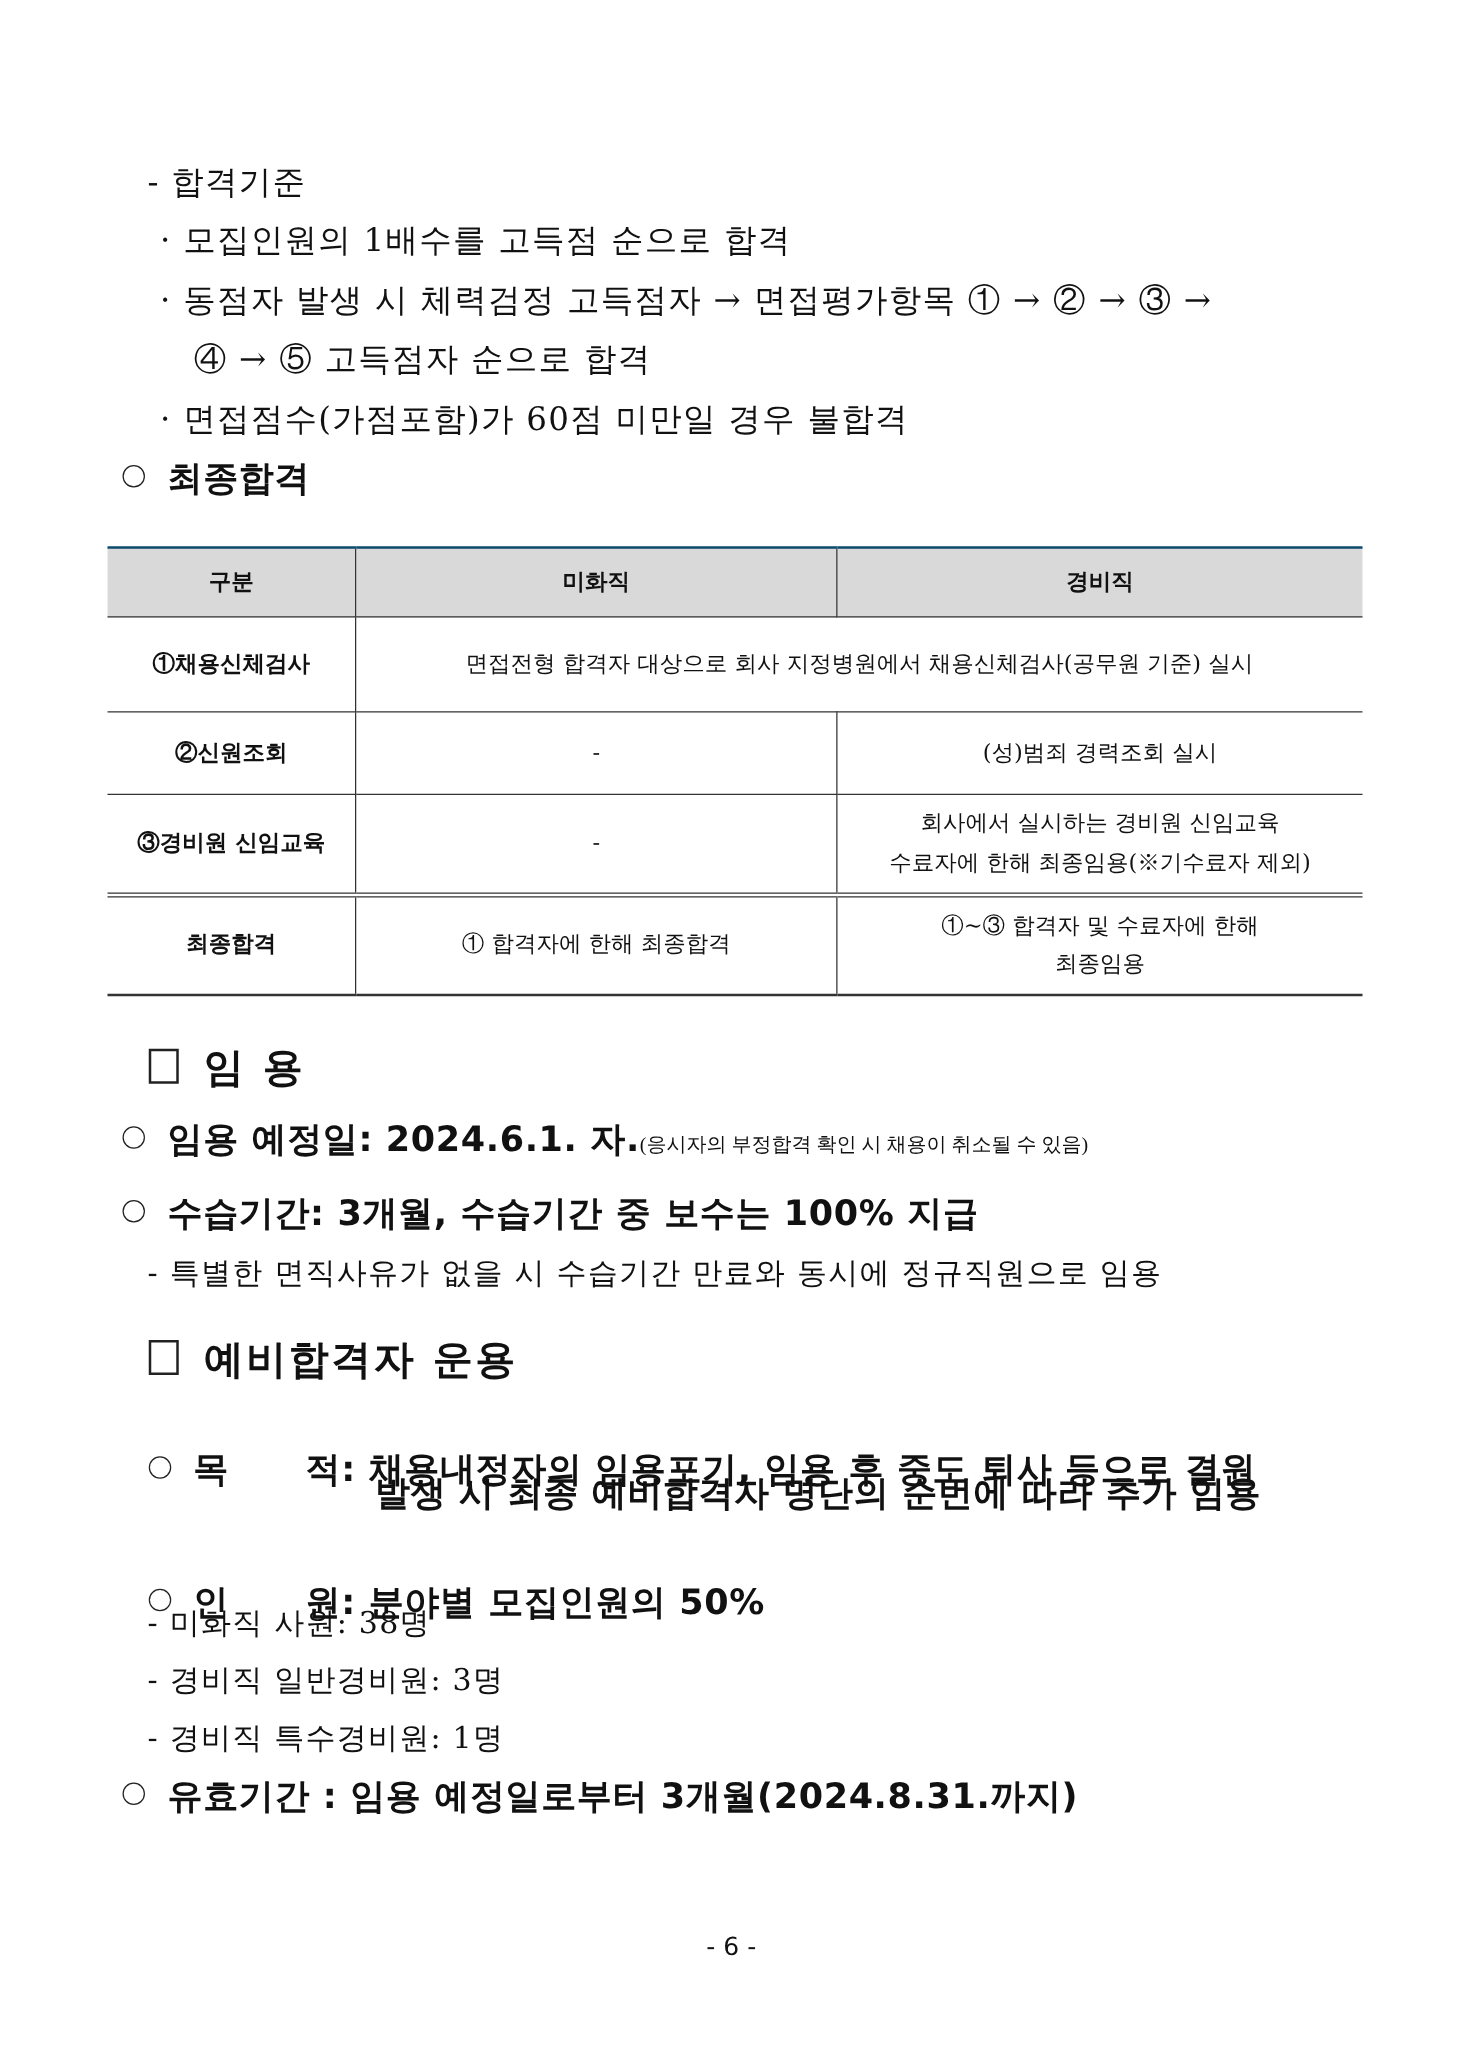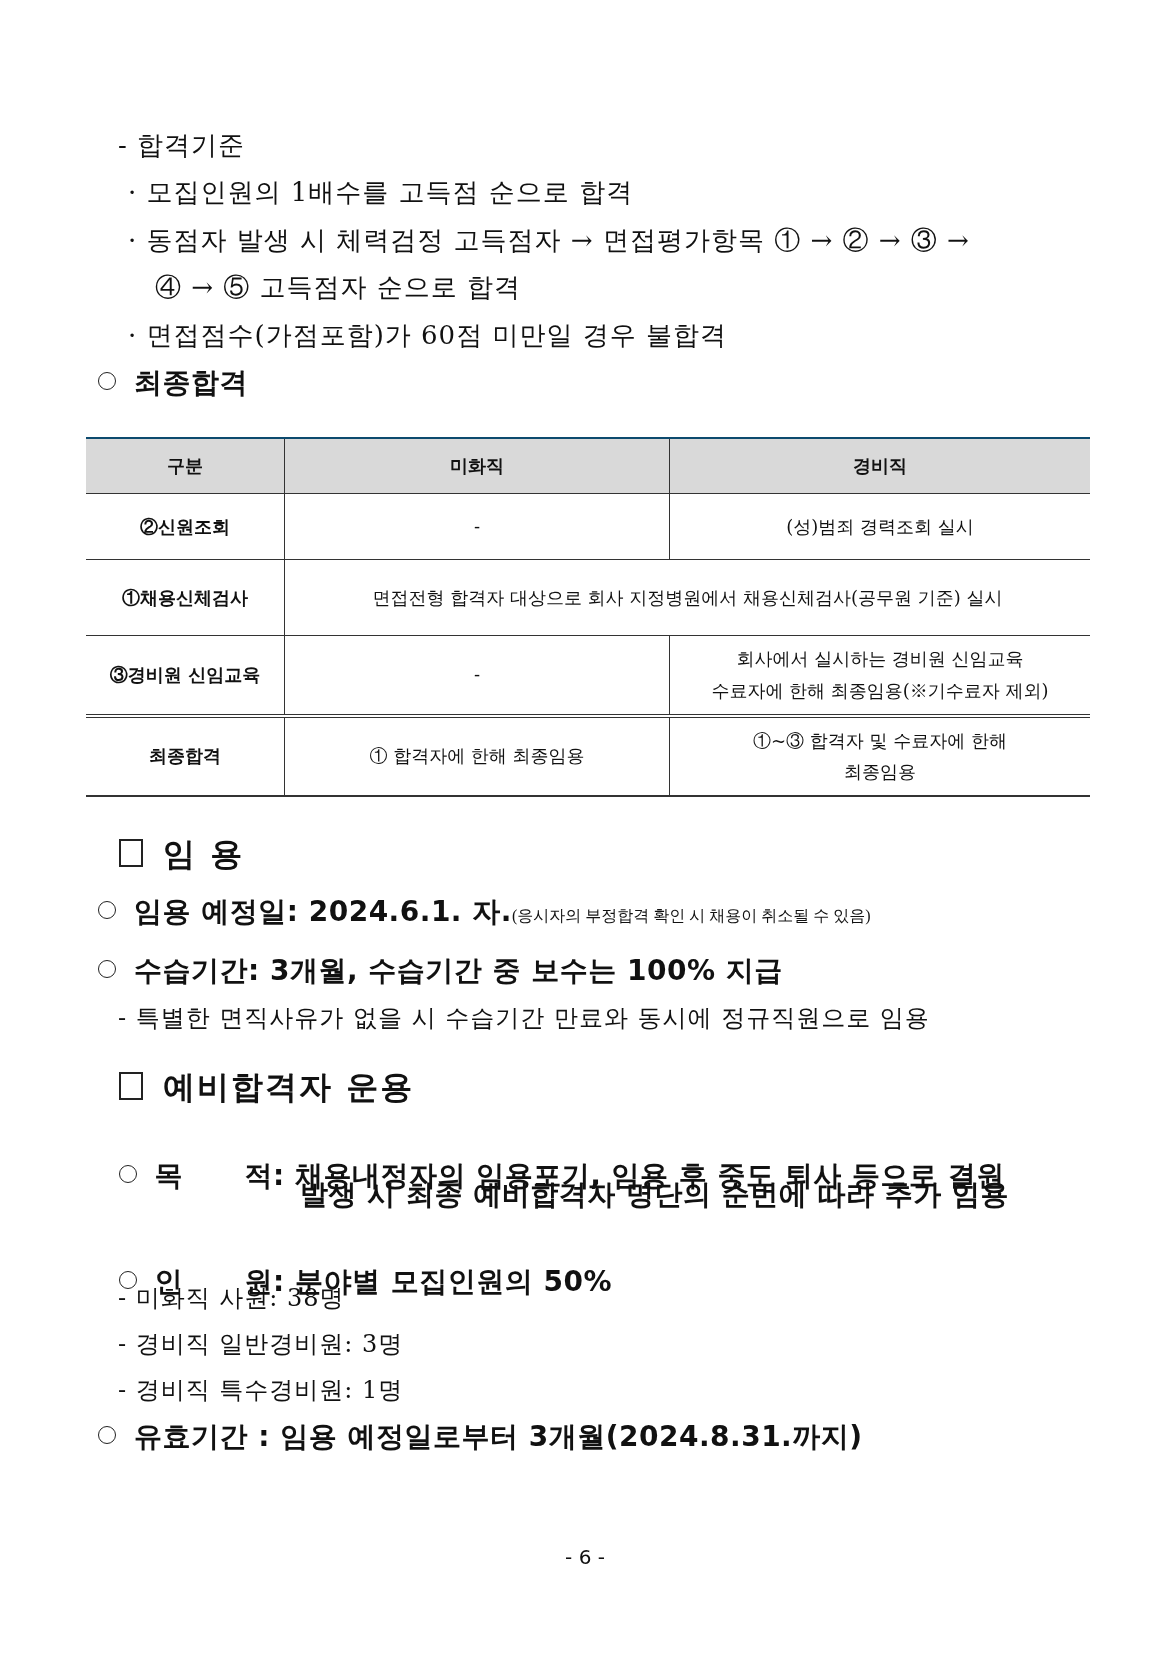--- a/index.html
+++ b/index.html
@@ -40,40 +40,40 @@
   <span class="circle"></span><span>최종합격</span>
 </div>
 
 <table class="final">
   <tbody>
       <tr>
     <th style="width:186px;">구분</th>
     <th style="width:382px;">미화직</th>
     <th>경비직</th>
   </tr>
+  <tr style="height:76px;">
+    <td class="rowhead">①채용신체검사</td>
+    <td colspan="2">면접전형 합격자 대상으로 회사 지정병원에서 채용신체검사(공무원 기준) 실시</td>
+  </tr>
   <tr style="height:66px;">
     <td class="rowhead">②신원조회</td>
     <td>-</td>
     <td>(성)범죄 경력조회 실시</td>
-  </tr>
-  <tr style="height:76px;">
-    <td class="rowhead">①채용신체검사</td>
-    <td colspan="2">면접전형 합격자 대상으로 회사 지정병원에서 채용신체검사(공무원 기준) 실시</td>
   </tr>
   <tr style="height:80px;">
     <td class="rowhead">③경비원 신임교육</td>
     <td>-</td>
     <td>
       <div>회사에서 실시하는 경비원 신임교육</div>
       <div>수료자에 한해 최종임용(※기수료자 제외)</div>
     </td>
   </tr>
   <tr class="last" style="height:80px;">
     <td class="rowhead">최종합격</td>
-    <td>① 합격자에 한해 최종임용</td>
+    <td>① 합격자에 한해 최종합격</td>
     <td>
       <div>①~③ 합격자 및 수료자에 한해</div>
       <div>최종임용</div>
     </td>
   </tr>
 </tbody>
   </table>
 
 <div class="line sans l-head" style="left:86px; top:833px;">
   <span class="square"></span><span>임 용</span>

